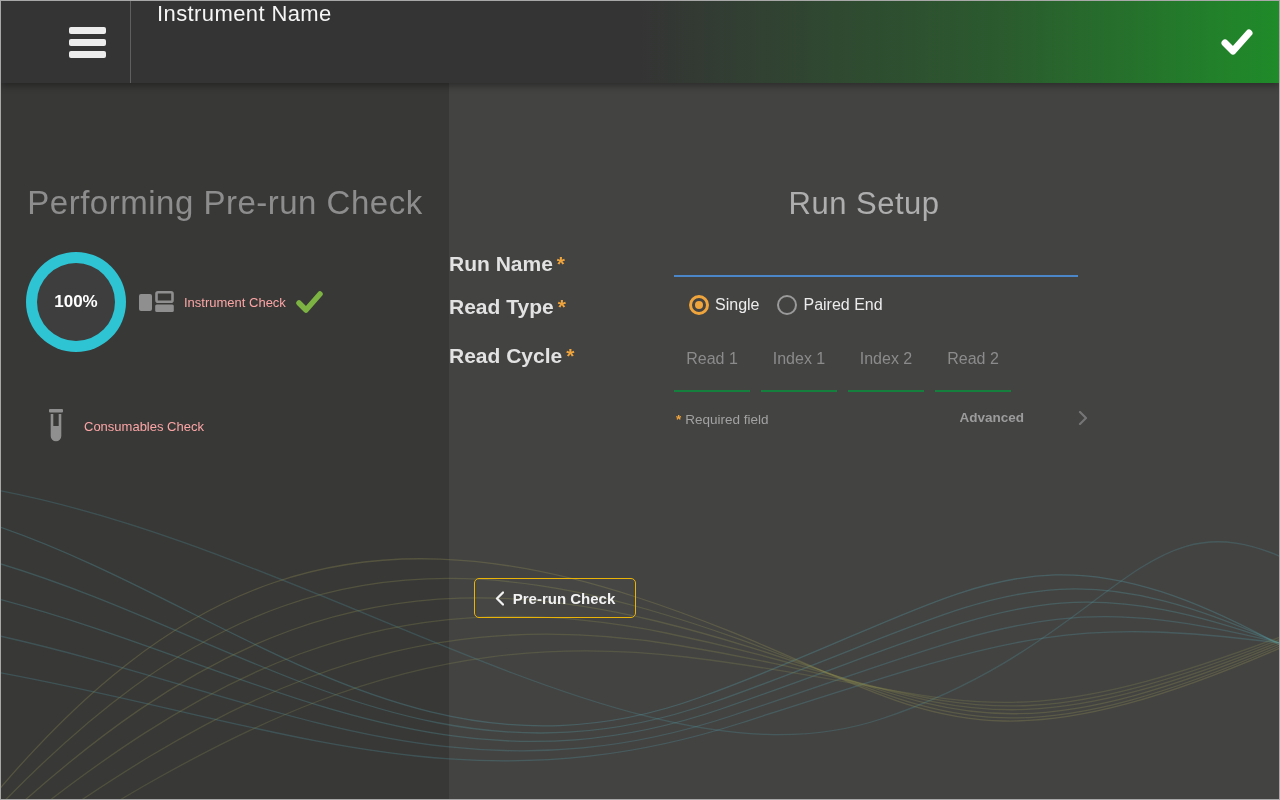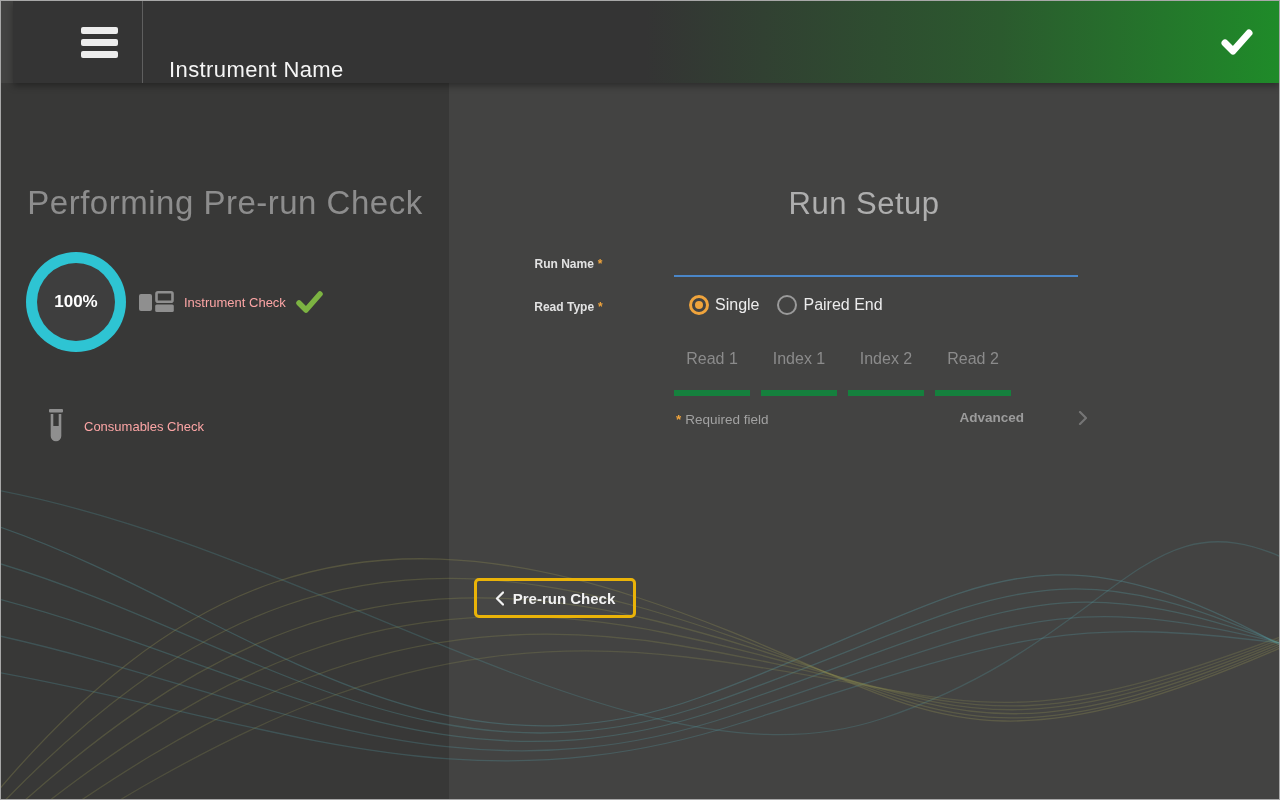--- a/index.html
+++ b/index.html
@@ -1,21 +1,21 @@
 <!DOCTYPE html>
 <html><head>
 <meta charset="utf-8">
 <style>
   html,body{margin:0;padding:0;background:#202020;}
   .app{position:relative;width:1280px;height:800px;box-sizing:border-box;border:1px solid #a8a8a8;
        overflow:hidden;background:#434342;font-family:"Liberation Sans",sans-serif;
        -webkit-font-smoothing:antialiased;}
 
   
-  header{position:absolute;top:0;left:12px;right:0;height:82px;z-index:3;display:flex;align-items:flex-end;
+  header{position:absolute;top:0;left:0;right:0;height:82px;z-index:3;display:flex;align-items:flex-start;
          background:linear-gradient(90deg,#343434 0%,#343434 50%,#2b5a2e 78%,#1f8b29 100%);
          box-shadow:0 3px 7px rgba(0,0,0,.35);padding-left:44px;}
   .menu-btn{width:86px;height:82px;background:transparent;border:none;border-right:1px solid #5f5f5f;
             display:flex;align-items:center;justify-content:center;cursor:pointer;padding:0;}
   .hamburger i{display:block;width:37px;height:7px;background:#ececec;border-radius:2px;margin:5px 0;}
   .header-title{margin-left:26px;font-size:22px;font-weight:400;color:#f5f5f5;letter-spacing:.4px;}
   .header-check{position:absolute;right:24px;top:50%;transform:translateY(-50%);line-height:0;}
 
   
   .left-panel{position:absolute;top:82px;left:0;width:448px;bottom:0;background:#383837;}
@@ -29,42 +29,42 @@
   .ring{flex:none;width:100px;height:100px;border-radius:50%;display:flex;align-items:center;justify-content:center;}
   .ring-inner{width:78px;height:78px;border-radius:50%;background:#3e3e3e;display:flex;align-items:center;justify-content:center;}
   .ring-inner span{color:#fff;font-size:17px;font-weight:700;}
   .item-icon{margin-left:8px;width:44px;display:flex;justify-content:center;line-height:0;}
   .item-label{margin-left:6px;font-size:13px;color:#fca5a5;}
   .item-check{margin-left:10px;line-height:0;}
 
   
   .rs-title{position:absolute;top:103px;left:0;width:100%;margin:0;text-align:center;
             font-size:31px;font-weight:300;color:#aeaeae;letter-spacing:.5px;}
-  .form-label{position:absolute;left:12px;width:215px;text-align:center;font-size:12px;font-weight:700;
+  .form-label{position:absolute;left:0;width:215px;text-align:left;font-size:21px;font-weight:700;
               color:#e2e2e2;line-height:20px;}
   .star{color:#f0a43c;margin-left:4px;font-weight:700;}
   .lbl-runname{top:171px}.lbl-readtype{top:214px}.lbl-readcycle{top:263px}
   .runname-input{position:absolute;left:225px;top:162px;width:400px;height:28px;background:transparent;
                  border:none;border-bottom:2px solid #4a86c8;color:#eee;font-size:16px;outline:none;
                  font-family:"Liberation Sans",sans-serif;}
   .radio-group{position:absolute;left:240px;top:210px;height:24px;display:flex;align-items:center;}
   .radio-opt{display:flex;align-items:center;cursor:pointer;margin-right:18px;}
   .radio{box-sizing:border-box;width:20px;height:20px;border-radius:50%;border:2px solid #9a9a9a;position:relative;flex:none;}
   .radio.selected{border:3px solid #f0a43c;}
   .radio.selected::after{content:"";position:absolute;inset:3px;border-radius:50%;background:#f0a43c;}
   .radio-label{margin-left:6px;font-size:16px;font-weight:400;color:#ececec;}
-  .rc-cell{position:absolute;top:267px;width:76px;height:40px;border-bottom:6px solid #15803d;
+  .rc-cell{position:absolute;top:267px;width:76px;height:40px;border-bottom:2px solid #15803d;
            text-align:center;font-size:16px;color:#8b8b8b;cursor:text;}
   .rc-0{left:225px}.rc-1{left:312px}.rc-2{left:399px}.rc-3{left:486px}
   .required-note{position:absolute;left:227px;top:329px;font-size:13.5px;color:#a2a2a2;}
   .advanced{position:absolute;left:225px;top:327px;width:413px;text-align:right;cursor:pointer;
             font-size:13.5px;font-weight:700;color:#9c9c9c;display:flex;justify-content:flex-end;align-items:center;gap:48px;}
   .advanced .chev{margin-left:6px;line-height:0;}
   .back-btn{position:absolute;left:25px;top:495px;width:162px;height:40px;z-index:2;cursor:pointer;
-            border:3px solid #eab308;border-radius:5px;background:rgba(255,255,255,.02);
+            border:1px solid #eab308;border-radius:5px;background:rgba(255,255,255,.02);
             color:#f2f2f2;font-size:15px;font-weight:700;font-family:"Liberation Sans",sans-serif;
             display:flex;align-items:center;justify-content:center;gap:9px;}
   .back-btn svg{flex:none;}
 
   
   .waves{position:absolute;left:0;bottom:0;width:1280px;height:330px;z-index:1;pointer-events:none;}
 </style>
 </head>
 <body>
 
@@ -137,20 +137,23 @@
       <span class="radio-opt">
         <span class="radio selected"></span>
         <span class="radio-label">Single</span>
       </span>
       <span class="radio-opt">
         <span class="radio"></span>
         <span class="radio-label">Paired End</span>
       </span>
     </div>
 
+    <div class="form-label lbl-readcycle">
+      <span>Read Cycle</span><span class="star">*</span>
+    </div>
     <div class="rc-cell rc-0">Read 1</div>
     <div class="rc-cell rc-1">Index 1</div>
     <div class="rc-cell rc-2">Index 2</div>
     <div class="rc-cell rc-3">Read 2</div>
 
     <div class="required-note">
       <span class="star" style="margin:0 4px 0 0">*</span><span>Required field</span>
     </div>
     <div class="advanced">
       <span>Advanced</span>

